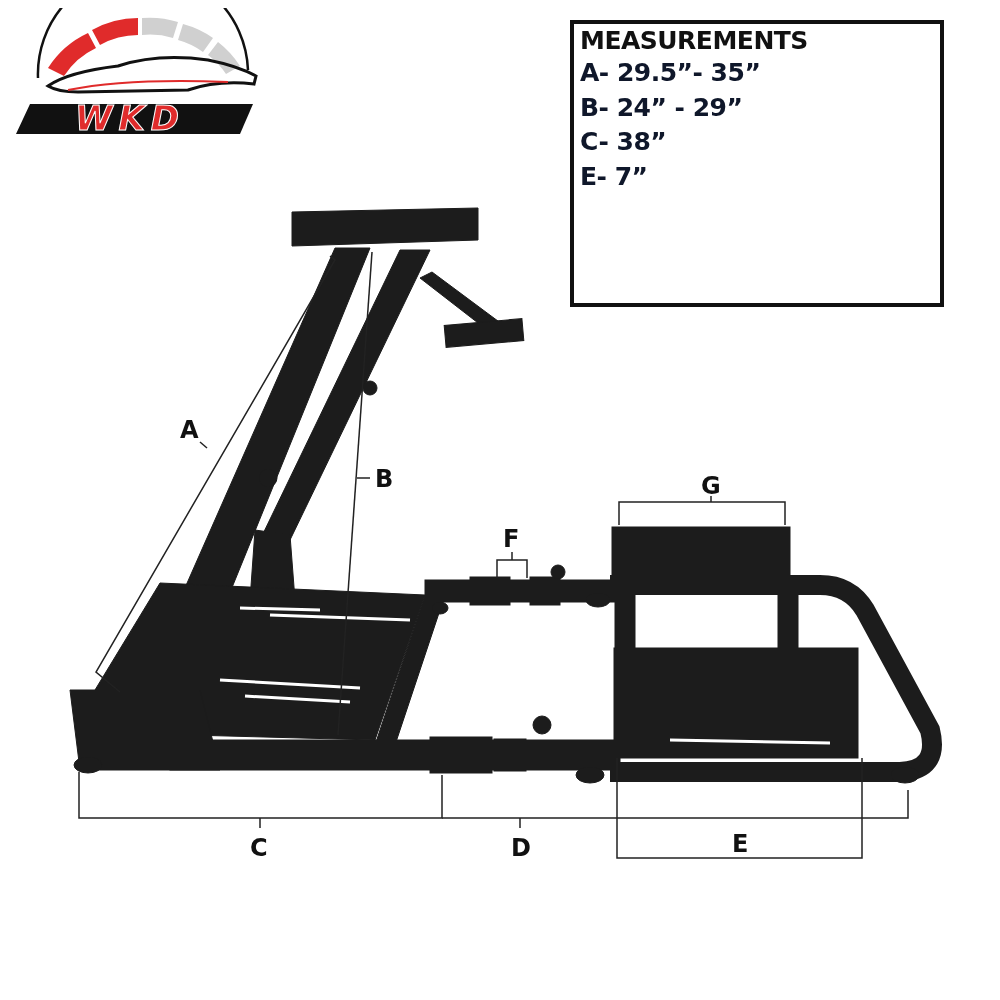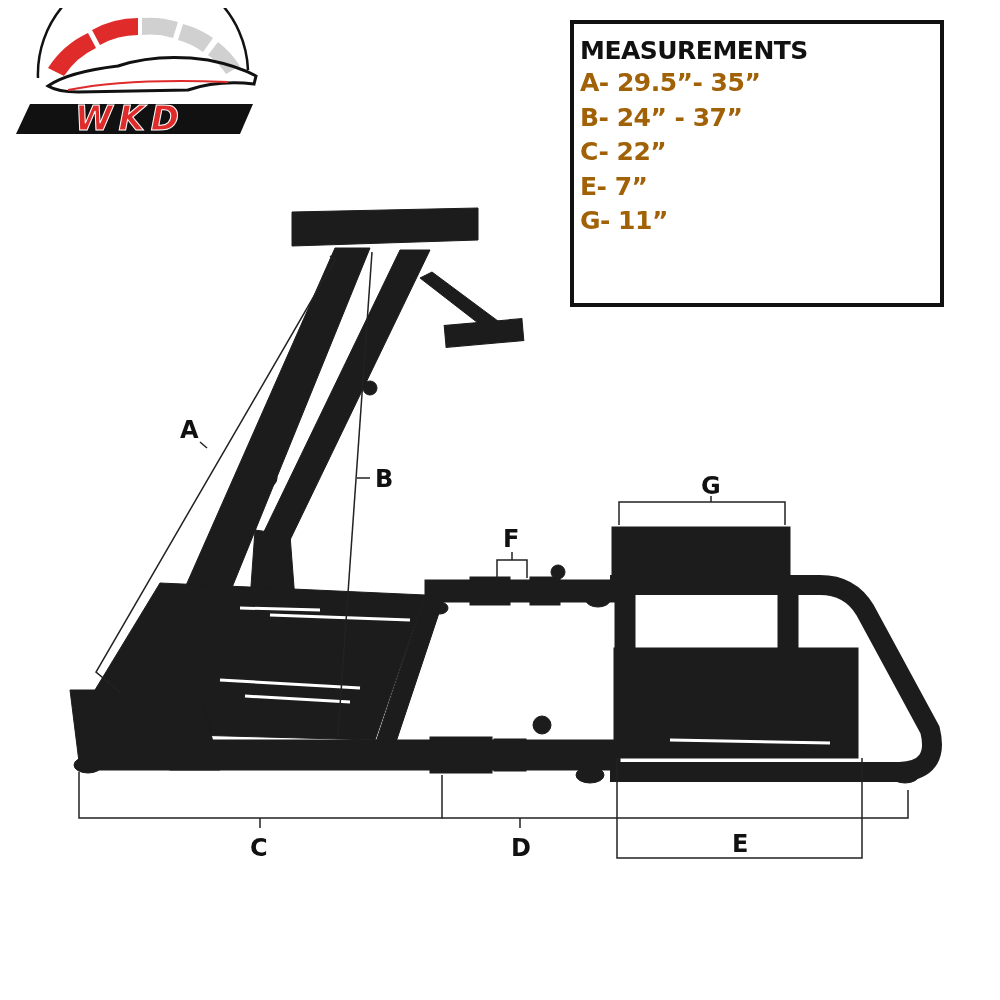--- a/index.html
+++ b/index.html
@@ -1,20 +1,20 @@
 <!DOCTYPE html>
 <html><head>
 <meta charset="utf-8">
 <style>
   html,body{margin:0;padding:0;background:#fff;}
   body{width:1000px;height:1000px;position:relative;overflow:hidden;font-family:"DejaVu Sans",sans-serif;}
   .logo{position:absolute;left:8px;top:8px;width:255px;height:130px;}
-  .meas-box{position:absolute;left:570px;top:20px;width:374px;height:287px;border:4px solid #111;box-sizing:border-box;padding:12px 6px;}
+  .meas-box{position:absolute;left:570px;top:20px;width:374px;height:287px;border:4px solid #111;box-sizing:border-box;padding:2px 6px;}
   .meas-title{font-family:"DejaVu Sans",sans-serif;font-weight:bold;font-size:25px;line-height:30px;letter-spacing:-0.5px;color:#111;}
-  .meas-row{font-family:"DejaVu Sans",sans-serif;font-weight:bold;font-size:25px;line-height:34.5px;color:#a16207;letter-spacing:-0.5px;}
+  .meas-row{font-family:"DejaVu Sans",sans-serif;font-weight:bold;font-size:25px;line-height:34.5px;color:#0f172a;letter-spacing:-0.5px;}
   .diagram{position:absolute;left:0;top:0;width:1000px;height:1000px;}
   .lbl{position:absolute;font-family:"DejaVu Sans",sans-serif;font-weight:bold;font-size:24px;color:#111;}
 </style>
 </head>
 <body>
 
 <div class="logo">
   <svg width="255" height="130" viewBox="0 0 255 130">
 
     <path d="M40 60 A95 95 0 0 1 80 25 L88 40 A78 78 0 0 0 56 68 Z" fill="#e02b2b"></path>
@@ -30,24 +30,23 @@
     <path d="M22 96 L245 96 L232 126 L8 126 Z" fill="#111"></path>
     <g>
       <text x="122" y="122" text-anchor="middle" font-family="DejaVu Sans, sans-serif" font-weight="bold" font-style="italic" font-size="34" fill="#e02b2b" stroke="#fff" stroke-width="1" letter-spacing="6">WKD</text>
     </g>
   </svg>
 </div>
 
 <div class="meas-box">
   <div class="meas-title">MEASUREMENTS</div>
   <div class="meas-row">A- 29.5”- 35”</div>
-  <div class="meas-row">B- 24” - 37”</div>
-  <div class="meas-row">C- 22”</div>
+  <div class="meas-row">B- 24” - 29”</div>
+  <div class="meas-row">C- 38”</div>
   <div class="meas-row">E- 7”</div>
-  <div class="meas-row">G- 11”</div>
 </div>
 
 <svg class="diagram" viewBox="0 0 1000 1000">
   <g fill="#1c1c1c" stroke="#1c1c1c">
 
     <polygon points="292,212 478,208 478,240 292,246"></polygon>
 
     <polygon points="335,248 370,248 168,745 120,735"></polygon>
 
     <polygon points="400,250 430,250 290,540 260,540"></polygon>

